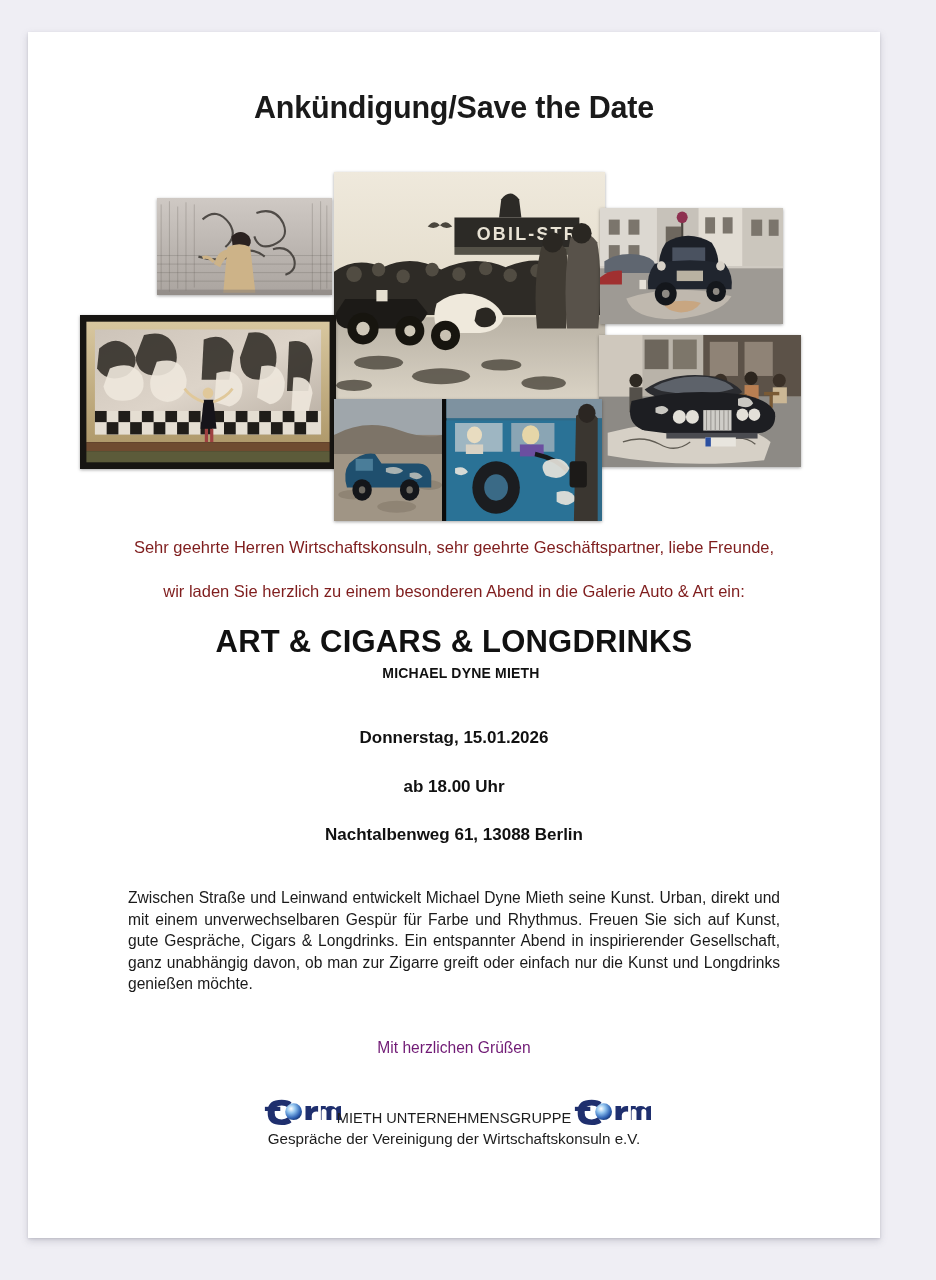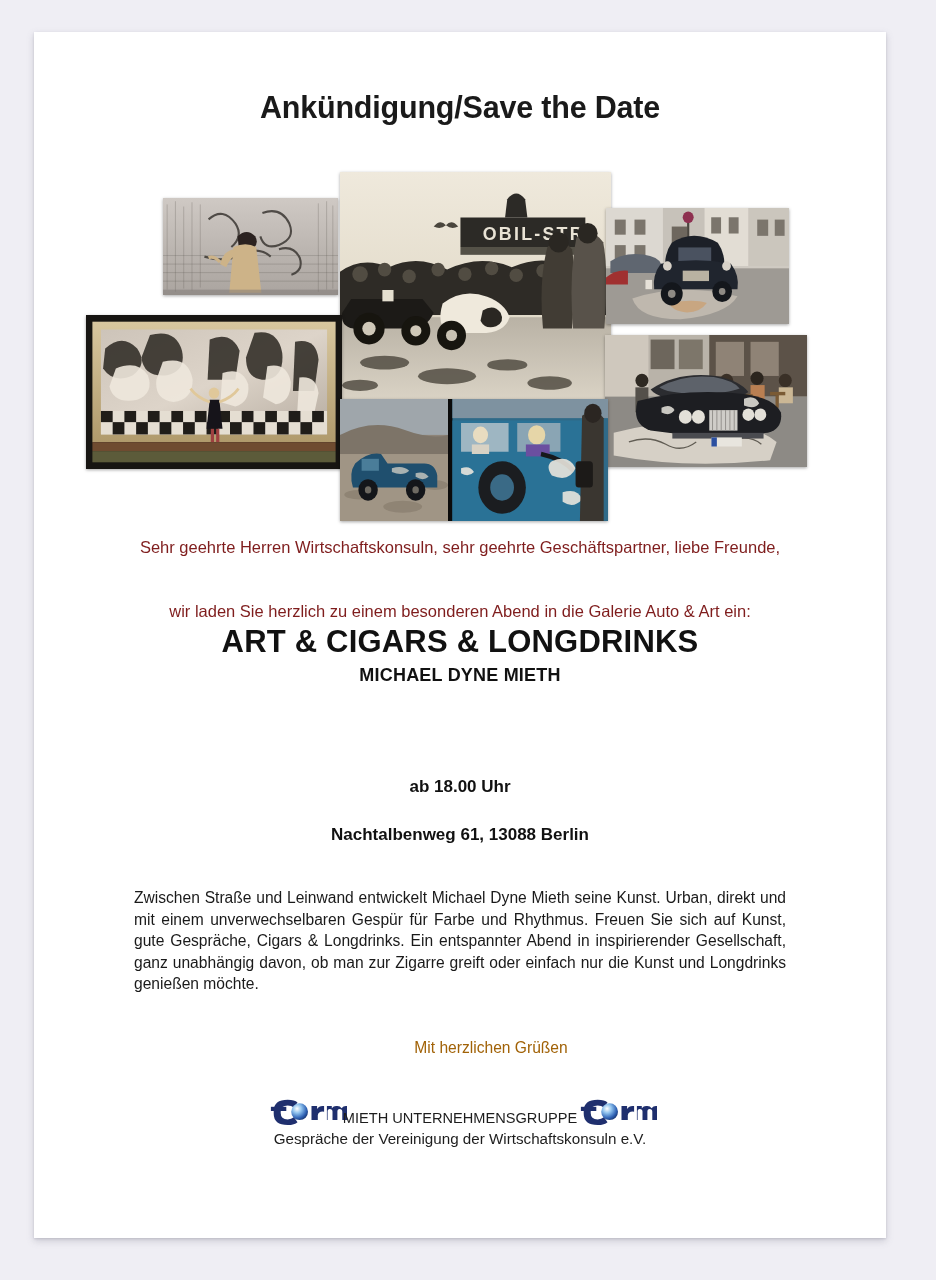--- a/index.html
+++ b/index.html
@@ -10,21 +10,21 @@
   body {
     width: 936px;
     height: 1280px;
     background: #efeef4;
     font-family: "Liberation Sans", sans-serif;
     overflow: hidden;
   }
 
   .page-sheet {
     position: absolute;
-    left: 34px;
+    left: 28px;
     top: 32px;
     width: 852px;
     height: 1206px;
     background: #ffffff;
     box-shadow: 0 3px 7px rgba(120,118,135,0.30), 0 1px 2px rgba(120,118,135,0.22);
   }
 
   .doc-inner {
     position: relative;
     width: 100%;
@@ -76,32 +76,32 @@
   
   .greeting-line {
     position: absolute;
     left: 0;
     width: 100%;
     text-align: center;
     font-size: 16.5px;
     color: #7f1d1d;
   }
   #greeting-1 { top: 506px; }
-  #greeting-2 { top: 550px; margin-top: 20px; }
+  #greeting-2 { top: 550px; }
 
   .event-title {
     position: absolute;
     left: 0;
     width: 100%;
     text-align: center;
     font-weight: bold;
     color: #111;
   }
   #event-headline { top: 592px; font-size: 31px; letter-spacing: 0.2px; }
-  #event-artist   { top: 633px; font-size: 18px; letter-spacing: 0.2px; }
+  #event-artist   { top: 633px; font-size: 14px; letter-spacing: 0.2px; margin-left: 7px; }
 
   .event-detail {
     position: absolute;
     left: 0;
     width: 100%;
     text-align: center;
     font-weight: bold;
     font-size: 17px;
     color: #111;
   }
@@ -120,22 +120,21 @@
     line-height: 21.5px;
     color: #1a1a1a;
   }
 
   .closing-line {
     position: absolute;
     left: 0;
     width: 100%;
     text-align: center;
     font-size: 15.6px;
-    color: #a16207;
-    padding-left: 31px;
+    color: #701a75;
   }
   #closing-regards { top: 1007px; }
   #closing-name    { top: 1048px; }
 
   
   .footer-logos {
     position: absolute;
     left: 0;
     top: 1065px;
     width: 100%;
@@ -520,20 +519,21 @@
       </div>
 
     </div>
 
     <div class="greeting-line" id="greeting-1">Sehr geehrte Herren Wirtschaftskonsuln, sehr geehrte Geschäftspartner, liebe Freunde,</div>
     <div class="greeting-line" id="greeting-2">wir laden Sie herzlich zu einem besonderen Abend in die Galerie Auto &amp; Art ein:</div>
 
     <div class="event-title" id="event-headline">ART &amp; CIGARS &amp; LONGDRINKS</div>
     <div class="event-title" id="event-artist">MICHAEL DYNE MIETH</div>
 
+    <div class="event-detail" id="event-date">Donnerstag, 15.01.2026</div>
     <div class="event-detail" id="event-time">ab 18.00 Uhr</div>
     <div class="event-detail" id="event-address">Nachtalbenweg 61, 13088 Berlin</div>
 
     <div class="description">Zwischen Straße und Leinwand entwickelt Michael Dyne Mieth seine Kunst. Urban, direkt und mit einem unverwechselbaren Gespür für Farbe und Rhythmus. Freuen Sie sich auf Kunst, gute Gespräche, Cigars &amp; Longdrinks. Ein entspannter Abend in inspirierender Gesellschaft, ganz unabhängig davon, ob man zur Zigarre greift oder einfach nur die Kunst und Longdrinks genießen möchte.</div>
 
     <div class="closing-line" id="closing-regards">Mit herzlichen Grüßen</div>
 
     <div class="footer-logos">
       <div class="logo-form" id="logo-left">
         <svg viewBox="0 0 110 40" aria-hidden="true">

